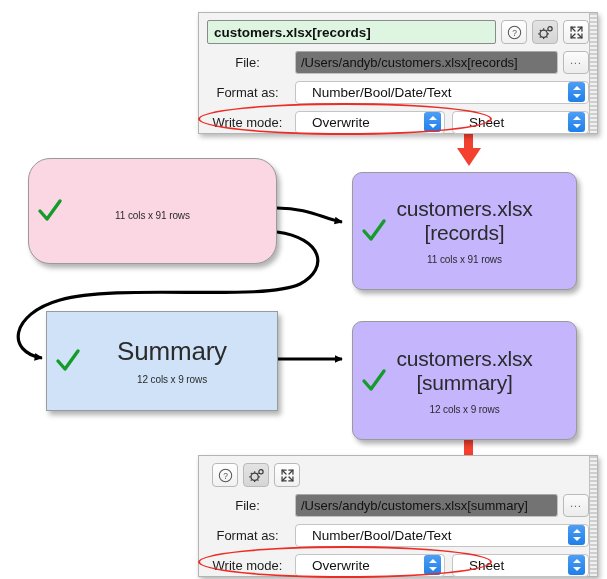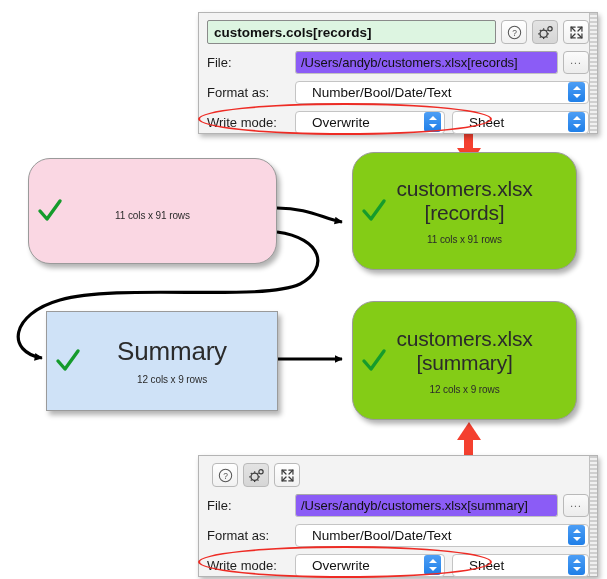--- a/index.html
+++ b/index.html
@@ -55,21 +55,21 @@
   .node .tick {
     position: absolute;
     left: 8px;
     top: 50%;
     transform: translateY(-50%);
     width: 26px;
     height: 26px;
   }
 
   .node.pink   { background: #fad7e3; border-radius: 22px; }
-  .node.green  { background: #84cc16; border-radius: 22px; }
+  .node.green  { background: #c4b5fd; border-radius: 10px; margin-top: 20px; }
   .node.blue   { background: #cfe2f7; border-radius: 0px; }
 
   
   .panel {
     position: absolute;
     box-sizing: border-box;
     background: #f3f3f3;
     border: 1px solid #b4b4b4;
     box-shadow: 2px 3px 5px rgba(0,0,0,0.28);
     padding: 6px 8px 5px 8px;
@@ -88,21 +88,21 @@
     align-items: center;
     height: 26px;
     margin-bottom: 4px;
     position: relative;
   }
   .row:last-child { margin-bottom: 0; }
 
   .lbl {
     width: 88px;
     flex: 0 0 88px;
-    text-align: left;
+    text-align: center;
     padding-right: 7px;
     font-size: 13px;
     color: #1c1c1c;
     box-sizing: border-box;
   }
 
   .titlefield {
     flex: 1 1 auto;
     height: 24px;
     background: #ddf5e1;
@@ -127,21 +127,21 @@
     background: linear-gradient(#ffffff, #f1f1f1);
     display: flex; align-items: center; justify-content: center;
     flex: 0 0 auto;
     box-sizing: border-box;
   }
   .iconbtn.pressed { background: linear-gradient(#e3e3e3, #d6d6d6); }
 
   .textfield {
     flex: 1 1 auto;
     height: 23px;
-    background: #8b5cf6;
+    background: #737373;
     border: 1px solid #c2c2c2;
     border-top-color: #a8a8a8;
     border-radius: 3px;
     display: flex; align-items: center;
     padding: 0 5px;
     font-size: 13px;
     color: #111;
     box-sizing: border-box;
     overflow: hidden;
     white-space: nowrap;
@@ -266,21 +266,21 @@
       <path d="M3,13 L10,21 L23,3" stroke="#159b2c" stroke-width="3.4" fill="none" stroke-linecap="round" stroke-linejoin="round"></path>
     </svg>
     <div class="title">customers.xlsx
 [summary]</div>
     <div class="sub">12 cols x 9 rows</div>
   </div>
 
   <div class="panel" style="left:198px; top:12px; width:400px; height:122px;">
 
     <div class="row">
-      <div class="titlefield">customers.cols[records]</div>
+      <div class="titlefield">customers.xlsx[records]</div>
       <div class="iconbtn">
         <svg width="15" height="15" viewBox="0 0 16 16">
           <circle cx="8" cy="8" r="6.6" stroke="#555" stroke-width="1.1" fill="none"></circle>
           <text x="8" y="11.4" font-size="9" fill="#555" text-anchor="middle" font-family="Liberation Sans, sans-serif">?</text>
         </svg>
       </div>
       <div class="iconbtn pressed">
         <svg width="17" height="15" viewBox="0 0 20 17">
           <circle cx="7.8" cy="10" r="4.3" stroke="#3a3a3a" stroke-width="1.5" fill="none"></circle>
           <g stroke="#3a3a3a" stroke-width="1.5">

